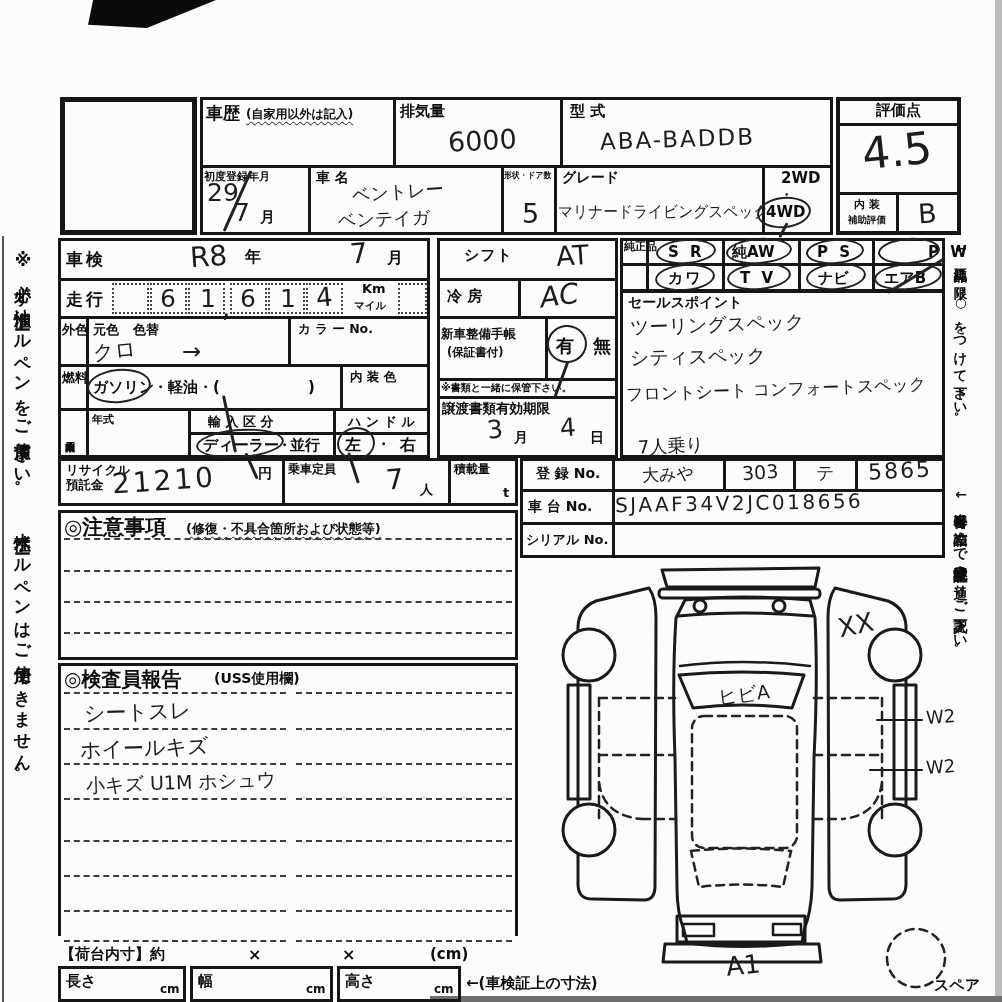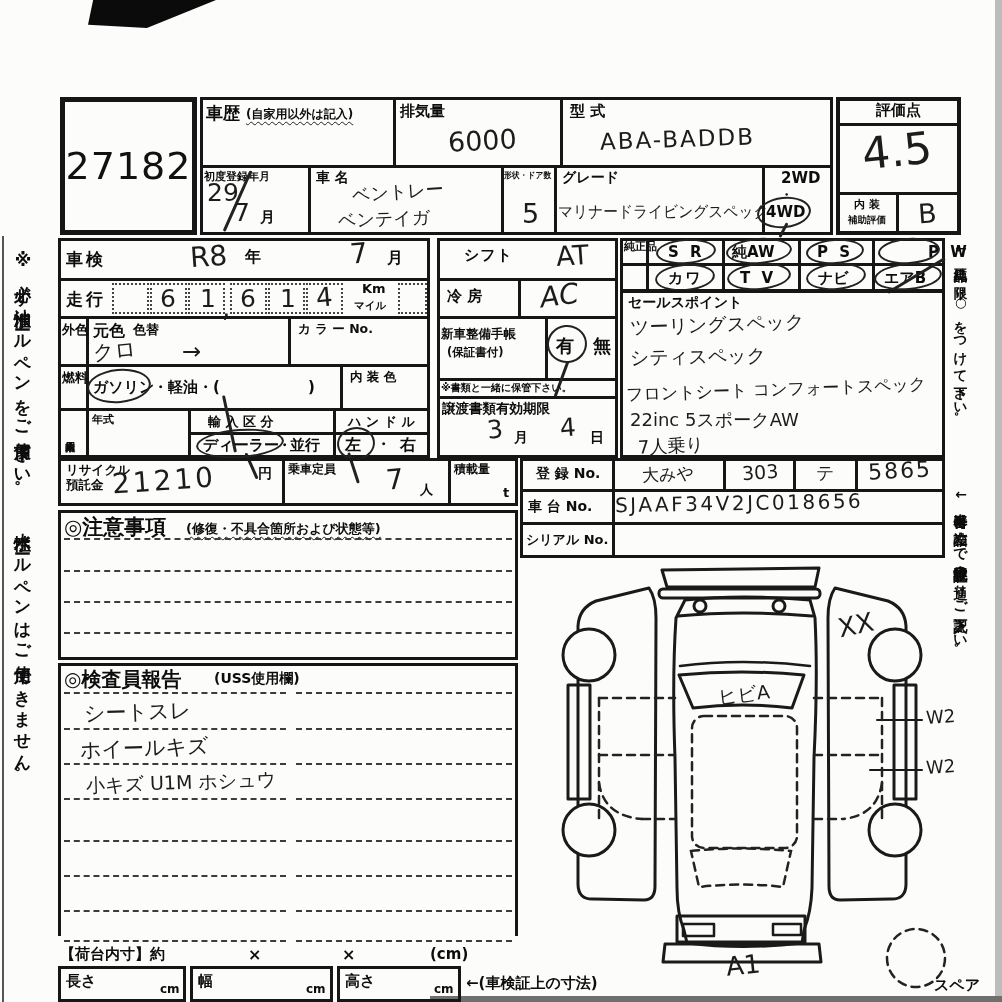--- a/index.html
+++ b/index.html
@@ -25,21 +25,20 @@
 
 <div id="sheet">
 
   <div class="abs" style="left:88px;top:0;width:128px;height:28px;background:#0b0b0b;clip-path:polygon(4% 0,100% 0,46% 100%,0 88%);"></div>
   <div class="abs" style="left:995px;top:0;width:7px;height:1002px;background:#bcbcba;"></div>
   <div class="abs" style="left:430px;top:996px;width:572px;height:6px;background:#6f6f6e;"></div>
   <div class="abs" style="left:2px;top:236px;width:2px;height:766px;background:#555;"></div>
 
 
   <div class="box" style="left:60px;top:97px;width:137px;height:138px;border-width:5px;"></div>
-  <div class="abs" style="left:60px;top:97px;width:137px;height:138px;display:flex;align-items:center;justify-content:center;font-size:38px;letter-spacing:1px;color:#111;">27182</div>
 
   <div class="box" style="left:200px;top:97px;width:633px;height:138px;"></div>
   <div class="ln" style="left:200px;top:165px;width:633px;height:3px;"></div>
   <div class="ln" style="left:393px;top:97px;width:3px;height:70px;"></div>
   <div class="ln" style="left:560px;top:97px;width:3px;height:70px;"></div>
   <div class="ln" style="left:308px;top:165px;width:3px;height:70px;"></div>
   <div class="ln" style="left:501px;top:165px;width:3px;height:70px;"></div>
   <div class="ln" style="left:554px;top:165px;width:3px;height:70px;"></div>
   <div class="ln" style="left:762px;top:165px;width:3px;height:70px;"></div>
 
@@ -114,21 +113,21 @@
   <div class="hw" style="left:160px;top:284px;font-size:25px;">6</div>
   <div class="hw" style="left:200px;top:284px;font-size:25px;">1</div>
   <div class="hw" style="left:222px;top:293px;font-size:26px;">,</div>
   <div class="hw" style="left:240px;top:284px;font-size:25px;">6</div>
   <div class="hw" style="left:280px;top:284px;font-size:25px;">1</div>
   <div class="hw" style="left:316px;top:282px;font-size:26px;transform:rotate(-5deg);">4</div>
   <div class="lbl" style="left:362px;top:281px;font-size:13px;">Km</div>
   <div class="lbl" style="left:354px;top:299px;font-size:10.5px;">マイル</div>
 
   <div class="lbl stack" style="left:62px;top:322px;width:16px;font-size:13px;">外色</div>
-  <div class="lbl" style="left:93px;top:321px;font-size:16px;">元色</div>
+  <div class="lbl" style="left:93px;top:321px;font-size:13px;">元色</div>
   <div class="hw" style="left:93px;top:337px;font-size:21px;transform:rotate(-6deg);">クロ</div>
   <div class="lbl" style="left:133px;top:321px;font-size:13px;">色替</div>
   <div class="hw" style="left:182px;top:338px;font-size:23px;">→</div>
   <div class="lbl" style="left:298px;top:321px;font-size:12.5px;">カ ラ ー No.</div>
 
   <div class="lbl stack" style="left:62px;top:370px;width:16px;font-size:13px;">燃料</div>
   <div class="lbl" style="left:93px;top:378px;font-size:15px;">ガソリン</div>
   <div class="lbl" style="left:153px;top:378px;font-size:15px;">・軽油・(</div>
   <div class="lbl" style="left:308px;top:378px;font-size:15px;">)</div>
   <div class="oval" style="left:87px;top:369px;width:64px;height:34px;transform:rotate(-5deg);"></div>
@@ -202,21 +201,20 @@
   <div class="oval" style="left:806px;top:263px;width:60px;height:27px;transform:rotate(-5deg);"></div>
   <div class="lbl" style="left:884px;top:269px;font-size:15px;">エアB</div>
   <div class="oval" style="left:874px;top:263px;width:68px;height:27px;transform:rotate(-5deg);"></div>
   <div class="abs" style="left:888px;top:291px;width:66px;height:2.5px;background:#222;transform:rotate(-31deg);transform-origin:left;"></div>
 
   <div class="box" style="left:620px;top:290px;width:325px;height:168px;"></div>
   <div class="lbl" style="left:628px;top:294px;font-size:14px;">セールスポイント</div>
   <div class="hw" style="left:630px;top:312px;font-size:19px;transform:rotate(-2deg);">ツーリングスペック</div>
   <div class="hw" style="left:630px;top:344px;font-size:19px;transform:rotate(-1deg);">シティスペック</div>
   <div class="hw" style="left:626px;top:378px;font-size:17px;transform:rotate(-2deg);">フロントシート コンフォートスペック</div>
-  <div class="hw" style="left:630px;top:408px;font-size:18px;">22inc 5スポークAW</div>
   <div class="hw" style="left:638px;top:434px;font-size:18px;transform:rotate(-3deg);">7人乗り</div>
 
   <div class="box" style="left:58px;top:458px;width:460px;height:48px;"></div>
   <div class="ln" style="left:282px;top:458px;width:3px;height:48px;"></div>
   <div class="ln" style="left:448px;top:458px;width:3px;height:48px;"></div>
   <div class="lbl" style="left:66px;top:462px;font-size:12.5px;">リサイクル</div>
   <div class="lbl" style="left:66px;top:477px;font-size:12.5px;">預託金</div>
   <div class="hw" style="left:112px;top:464px;font-size:28px;letter-spacing:3px;transform:rotate(-4deg);">21210</div>
   <div class="lbl" style="left:258px;top:465px;font-size:14px;">円</div>
   <div class="lbl" style="left:288px;top:461px;font-size:12px;">乗車定員</div>

